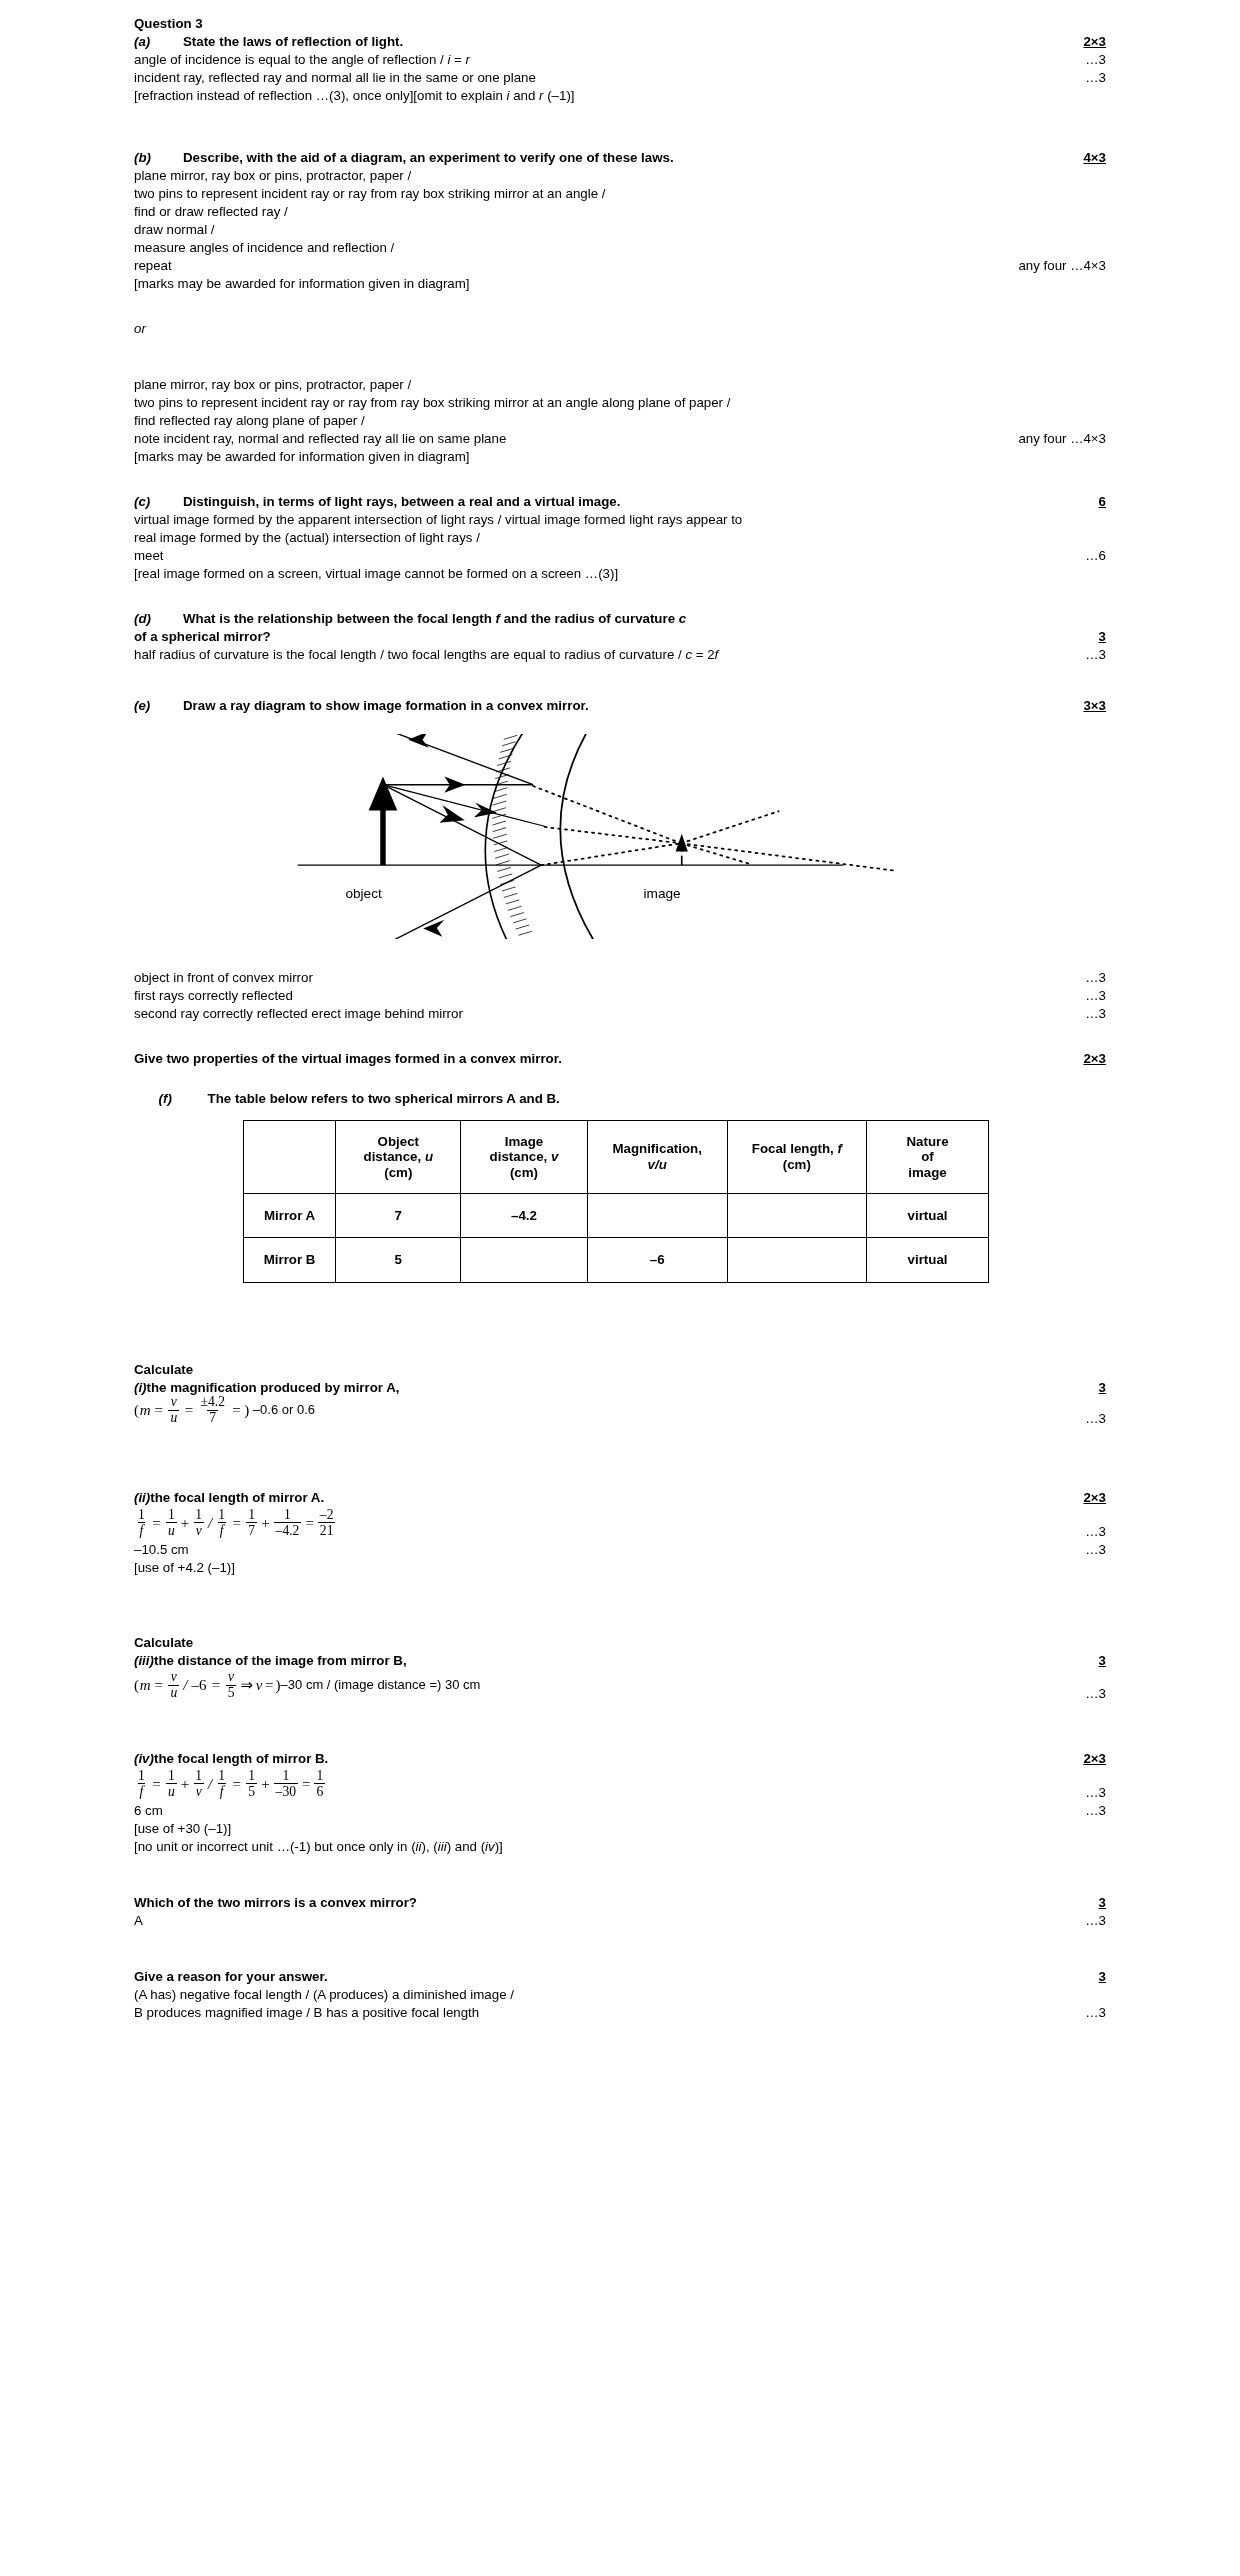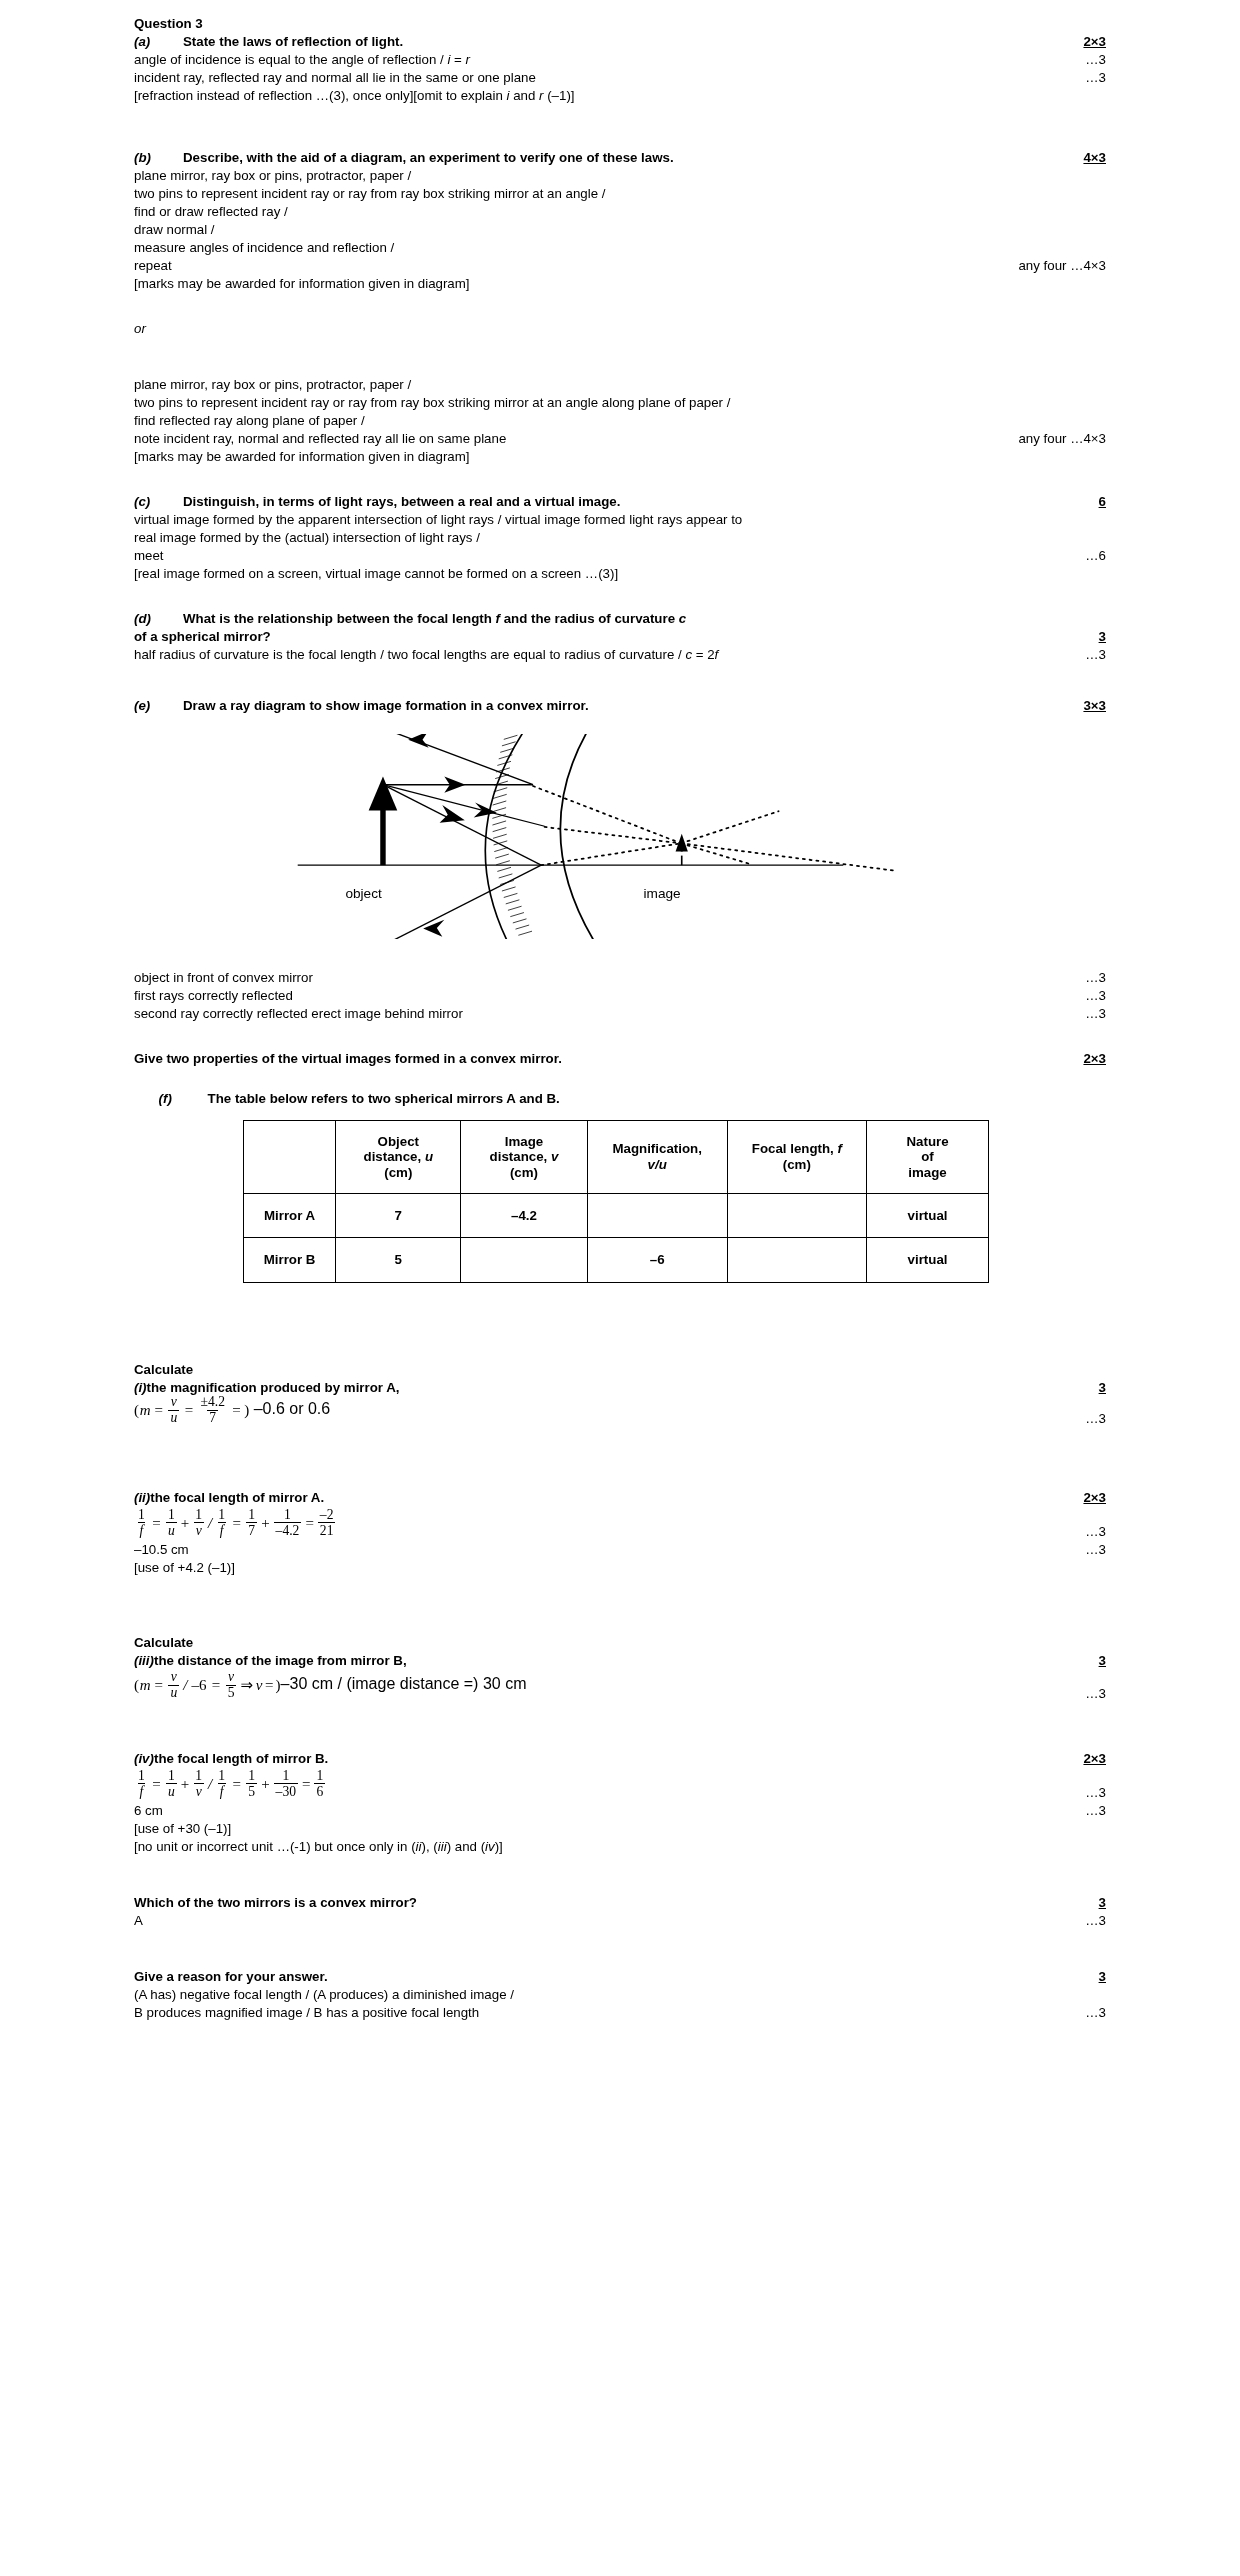--- a/index.html
+++ b/index.html
@@ -96,21 +96,21 @@
     align-items:center;
     vertical-align:middle;
     margin:0 2px;
     line-height:1;
     position:relative;
     top:-0.7px;
   }
   .frac .num{padding:0 2px 0.7px 2px; font-size:13.6px;}
   .frac .den{padding:0.7px 2px 0 2px; font-size:13.6px; border-top:1px solid #000;}
   .frac .num.it, .frac .den.it{font-style:italic;}
-  .sans-inline{font-family:"Liberation Sans", sans-serif; font-size:16px;}
+  .sans-inline{font-family:"Liberation Sans", sans-serif; font-size:13px;}
 
   
   .diagram{
     position:relative;
     width:972px;
     height:205px;
   }
   .diagram svg{position:absolute; left:0; top:0;}
   .dlabel{
     font-family:"Liberation Sans", sans-serif;

